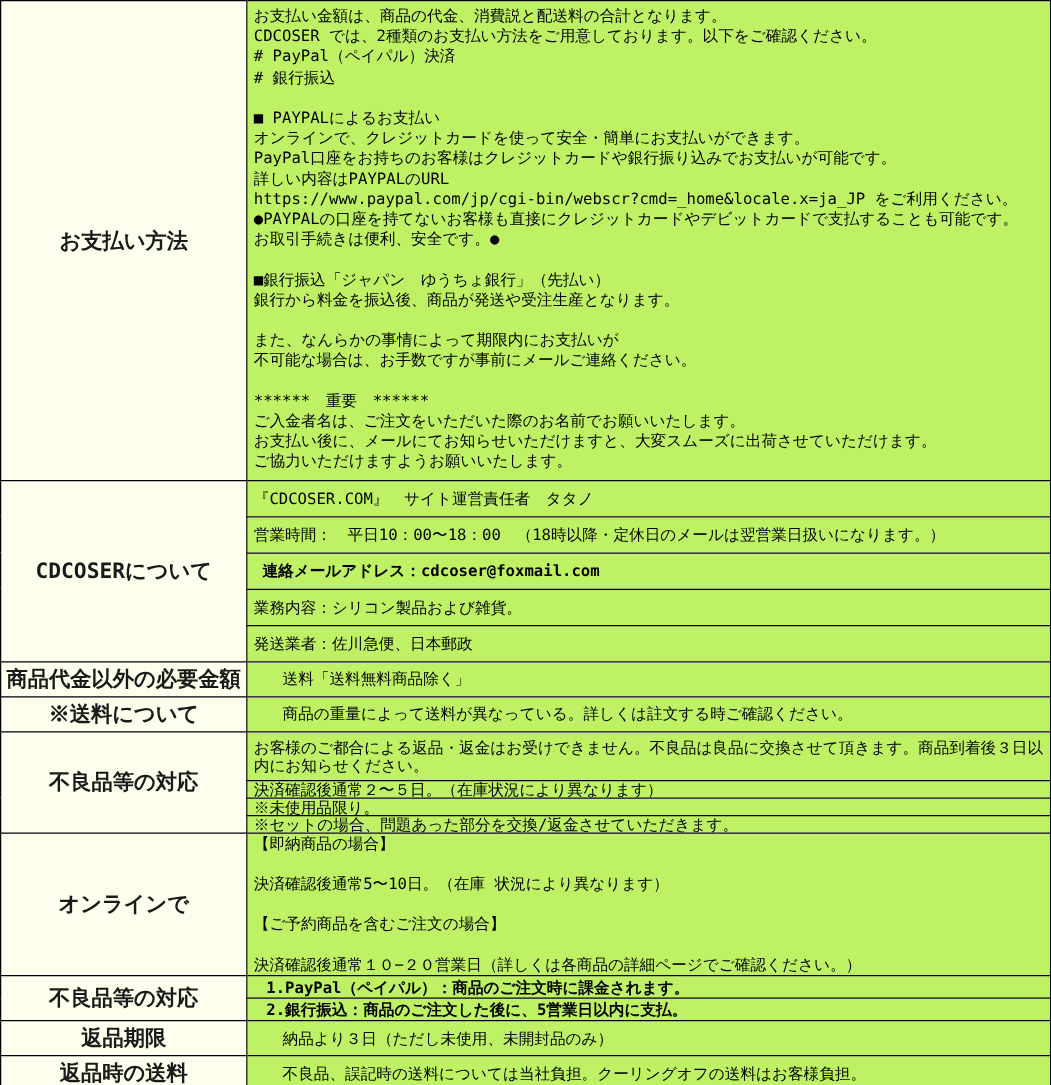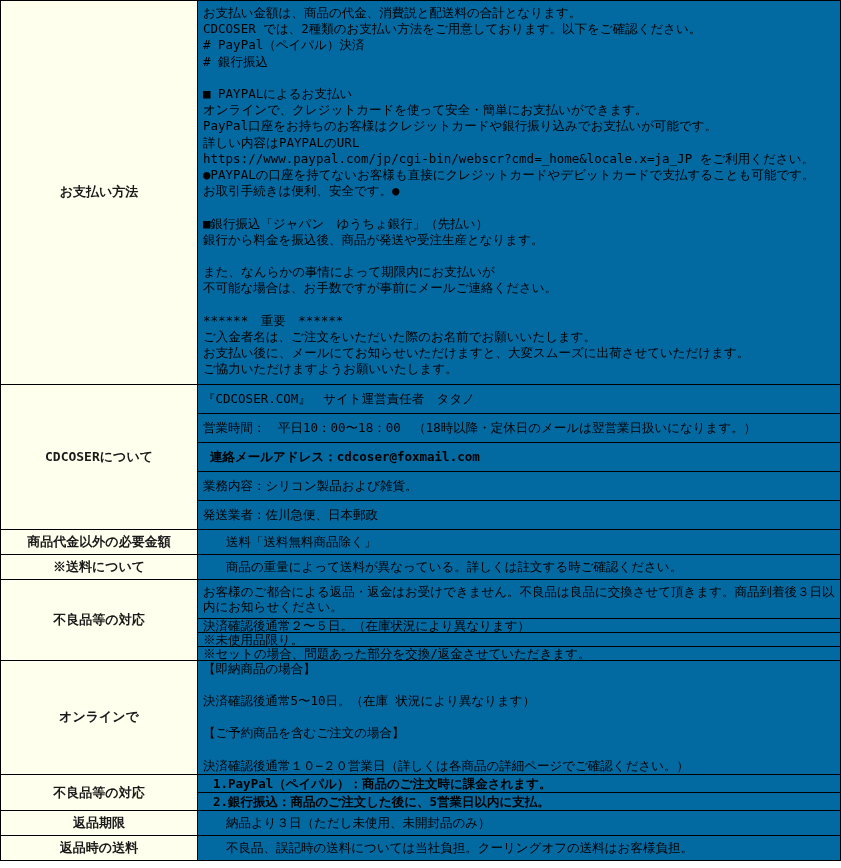--- a/index.html
+++ b/index.html
@@ -20,30 +20,30 @@
   th, td {
     border: 1px solid #000000;
     overflow: hidden;
   }
   th.hdr {
     background: #ffffee;
     font-weight: bold;
     text-align: center;
     vertical-align: middle;
     color: #1a1a1a;
-    font-size: 13px;
+    font-size: 17px;
     padding: 2px;
   }
   td.cell {
     vertical-align: middle;
     padding: 2px 5px;
     line-height: 16px;
     white-space: pre-wrap;
     word-break: break-all;
-    background: #0369a1;
+    background: #bef264;
   }
   td.pay      { padding: 4px 5px 6px; line-height: 16.2px; vertical-align: top; }
   td.about    { height: 24px; }
   td.email    { font-weight: bold; padding-left: 12px; }
   td.single   { height: 20px; padding-left: 28px; }
   td.defect-p { padding: 4px 5px; line-height: 15px; vertical-align: top; margin-left: 16px; }
   td.defect   { height: 13px; line-height: 13px; padding: 0 5px; }
   td.delivery { padding: 0 5px; line-height: 16.2px; vertical-align: top; }
   td.deadline { height: 15px; line-height: 14px; padding: 1px 15px; font-weight: bold; }
 </style>

